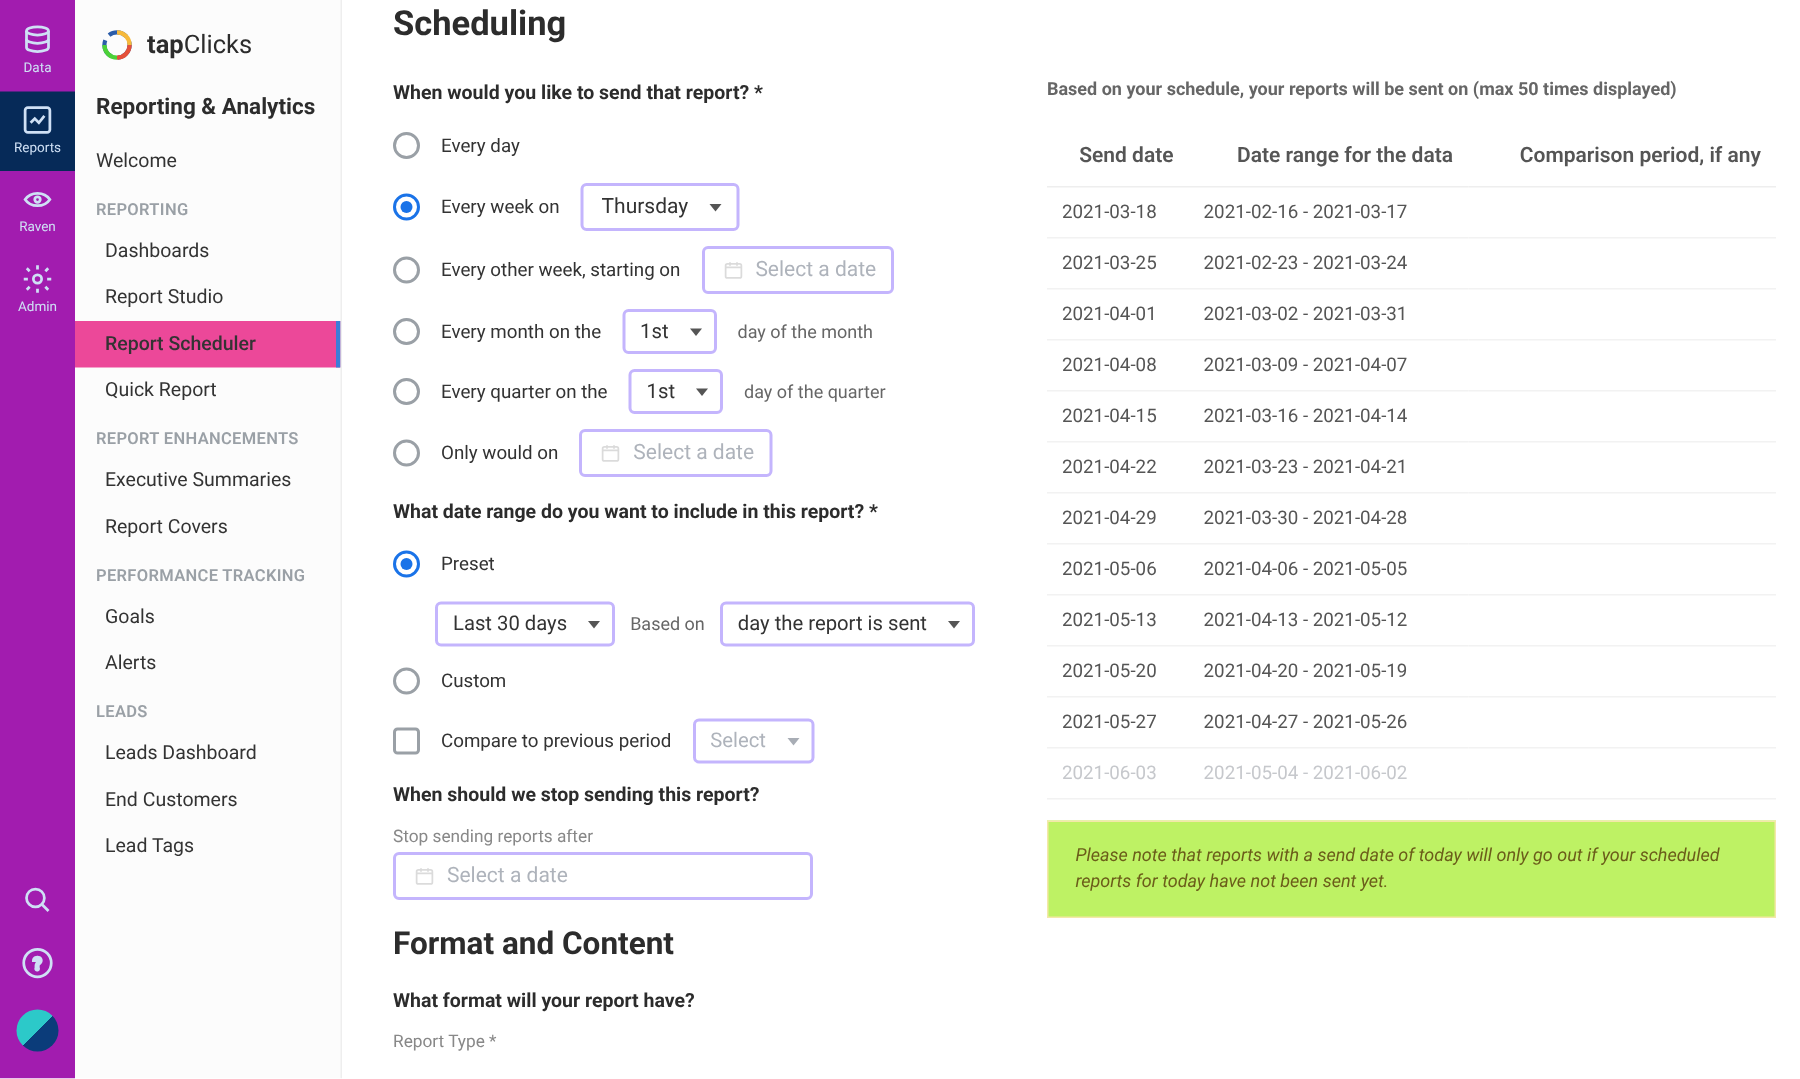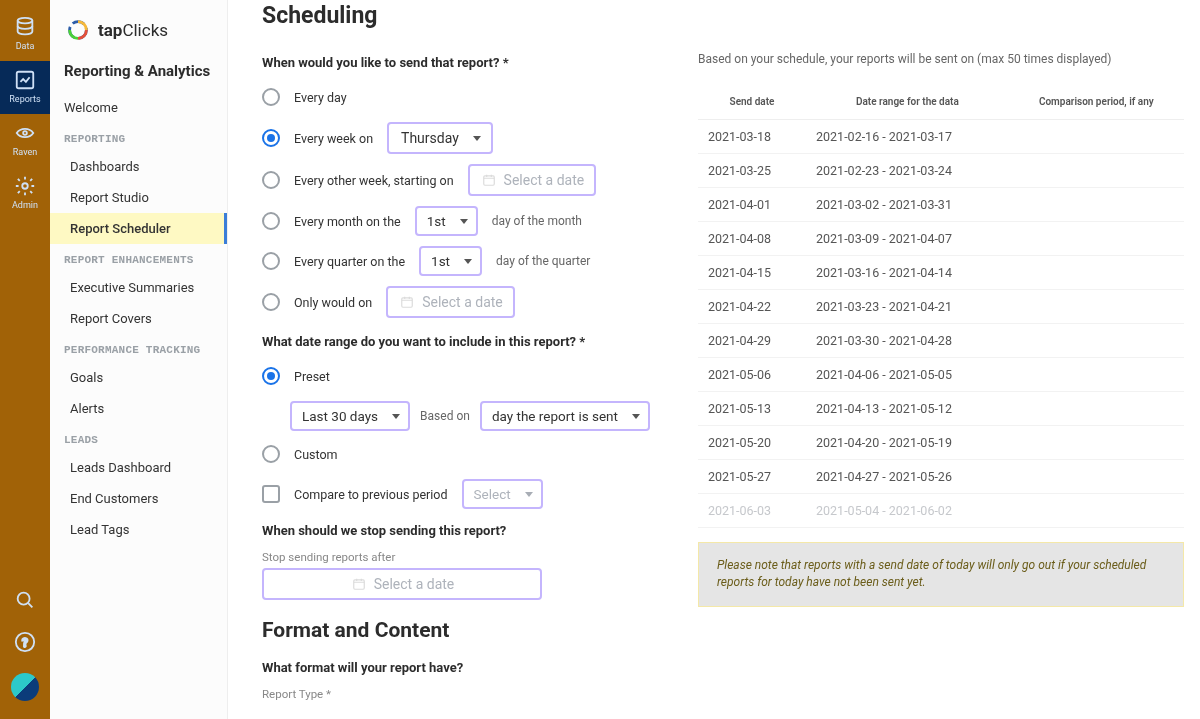--- a/index.html
+++ b/index.html
@@ -1,39 +1,39 @@
 <!DOCTYPE html>
 <html><head>
 <meta charset="utf-8">
 <style>
 * { box-sizing: border-box; margin: 0; padding: 0; }
 body { font-family: -apple-system, BlinkMacSystemFont, "Segoe UI", Roboto, Helvetica, Arial, sans-serif; font-size: 13px; color: #333; background: #fff; overflow: hidden; height: 719px; width: 1200px; }
 .app { display: flex; height: 100%; }
 
 
-.icon-rail { width: 50px; background: #a16207; display: flex; flex-direction: column; align-items: center; padding-top: 8px; color: #cfe0f5; }
+.icon-rail { width: 50px; background: #a21caf; display: flex; flex-direction: column; align-items: center; padding-top: 8px; color: #cfe0f5; }
 .icon-rail .rail-item { width: 100%; padding: 8px 0 10px; text-align: center; cursor: pointer; font-size: 9px; }
 .icon-rail .rail-item.active { background: #062a58; }
 .icon-rail .rail-item svg { width: 22px; height: 22px; margin: 0 auto 3px; display: block; stroke: #cfe0f5; fill: none; stroke-width: 2; }
 .icon-rail .spacer { flex: 1; }
 .icon-rail .tool { margin: 10px 0; cursor: pointer; }
 .icon-rail .tool svg { width: 22px; height: 22px; stroke: #cfe0f5; fill: none; stroke-width: 2; }
 .avatar { width: 28px; height: 28px; border-radius: 50%; background: linear-gradient(135deg,#2cc9c9 50%,#0b3c7a 50%); margin: 10px 0 18px; }
 
 
 .sidebar { width: 178px; background: #fcfcfc; border-right: 1px solid #eee; overflow: hidden; }
 .logo-row { display: flex; align-items: center; padding: 16px 14px 10px; gap: 6px; }
 .logo-mark { width: 28px; height: 28px; }
 .logo-text { font-size: 17px; font-weight: 400; color: #2c2c2c; }
 .logo-text .bold { font-weight: 700; }
 .section-title-main { font-size: 15px; font-weight: 700; color: #2c2c2c; padding: 8px 14px 12px; }
 .nav-item { padding: 8px 14px 8px 20px; font-size: 13px; color: #333; cursor: pointer; }
 .nav-item.level1 { padding-left: 14px; }
-.nav-group-label { padding: 10px 14px 6px; font-size: 11px; color: #9aa0a6; font-weight: 600; letter-spacing: .02em; font-family: Liberation Mono, monospace; }
-.nav-item.active { background: #fef9c3; border-right: 3px solid #3b7dd8; font-weight: 500; }
+.nav-group-label { padding: 10px 14px 6px; font-size: 11px; color: #9aa0a6; font-weight: 600; letter-spacing: .02em; }
+.nav-item.active { background: #ec4899; border-right: 3px solid #3b7dd8; font-weight: 500; }
 
 
 .main { flex: 1; display: flex; overflow: hidden; }
 .form-col { flex: 0 0 470px; padding: 0 32px 0 34px; overflow: hidden; }
 .preview-col { flex: 1; padding: 0 16px 0 0; overflow: hidden; }
 
 .h1 { font-size: 23px; font-weight: 700; color: #2c2c2c; margin: 2px 0 26px; }
 .q { font-size: 13px; font-weight: 700; color: #2c2c2c; margin-bottom: 12px; }
 .subtle-label { font-size: 11.5px; color: #888; margin-bottom: 4px; display: block; }
 
@@ -41,35 +41,35 @@
 .radio-row .label { font-size: 12.5px; color: #333; }
 
 .radio-outer { width: 18px; height: 18px; border: 2px solid #9aa0a6; border-radius: 50%; display: inline-flex; align-items: center; justify-content: center; flex-shrink: 0; cursor: pointer; }
 .radio-outer.selected { border-color: #1a73e8; }
 .radio-outer.selected .dot { width: 8px; height: 8px; border-radius: 50%; background: #1a73e8; }
 
 .checkbox-outer { width: 18px; height: 18px; border: 2px solid #9aa0a6; border-radius: 3px; cursor: pointer; flex-shrink: 0; }
 
 .select-box { display: inline-flex; align-items: center; gap: 8px; border: 2px solid #c4b5fd; border-radius: 4px; padding: 6px 10px 6px 12px; background: #fff; cursor: pointer; font-size: 14px; color: #333; }
 .select-box.small { font-size: 13.5px; padding: 5px 8px 5px 10px; }
-.select-box.placeholder { color: #aeb3bb; justify-content: center; }
+.select-box.placeholder { color: #aeb3bb; }
 .select-box .caret { width: 0; height: 0; border-left: 4px solid transparent; border-right: 4px solid transparent; border-top: 5px solid #555; margin-left: 6px; }
 .select-box.placeholder .caret { border-top-color: #a8adb5; }
 .select-box .cal-icon { width: 14px; height: 14px; opacity: .35; }
 .inline-dim { font-size: 12px; color: #666; }
 
 .h2 { font-size: 21px; font-weight: 700; color: #2c2c2c; margin: 18px 0 18px; }
 
-.preview-col .hint { font-size: 12px; font-weight: 400; color: #666; margin: 52px 0 18px; }
+.preview-col .hint { font-size: 12px; font-weight: 700; color: #666; margin: 52px 0 18px; }
 table.schedule { width: 100%; border-collapse: collapse; font-size: 12.5px; color: #555; }
-table.schedule th { text-align: center; font-weight: 600; color: #555; padding: 12px 10px; border-bottom: 1px solid #eee; font-size: 10px; }
+table.schedule th { text-align: right; font-weight: 600; color: #555; padding: 12px 10px; border-bottom: 1px solid #eee; font-size: 14px; }
 table.schedule td { padding: 9px 10px; border-bottom: 1px solid #f2f2f2; }
 table.schedule tr.fade td { color: #c6c8cc; }
 
-.note-box { background: #e5e5e5; border: 1px solid #f4e8a8; padding: 14px 18px; margin-top: 14px; font-size: 12px; font-style: italic; color: #6b5d1a; line-height: 1.45; }
+.note-box { background: #bef264; border: 1px solid #f4e8a8; padding: 14px 18px; margin-top: 14px; font-size: 12px; font-style: italic; color: #6b5d1a; line-height: 1.45; }
 
 .row-gap { display: flex; align-items: center; gap: 10px; margin: 4px 0 8px 28px; flex-wrap: wrap; }
 
 svg { display: block; }
 </style>
 </head>
 <body>
 
 <div class="app">
 
@@ -130,20 +130,21 @@
       <span class="logo-text"><span class="bold">tap</span><span>Clicks</span></span>
     </div>
     <div class="section-title-main">Reporting &amp; Analytics</div>
     <div class="nav-item level1">Welcome</div>
 
     <div id="sidebar-groups">
         <div class="nav-group-label">REPORTING</div>
         <div class="nav-item">Dashboards</div>
         <div class="nav-item">Report Studio</div>
         <div class="nav-item active">Report Scheduler</div>
+        <div class="nav-item">Quick Report</div>
         <div class="nav-group-label">REPORT ENHANCEMENTS</div>
         <div class="nav-item">Executive Summaries</div>
         <div class="nav-item">Report Covers</div>
         <div class="nav-group-label">PERFORMANCE TRACKING</div>
         <div class="nav-item">Goals</div>
         <div class="nav-item">Alerts</div>
         <div class="nav-group-label">LEADS</div>
         <div class="nav-item">Leads Dashboard</div>
         <div class="nav-item">End Customers</div>
         <div class="nav-item">Lead Tags</div>

